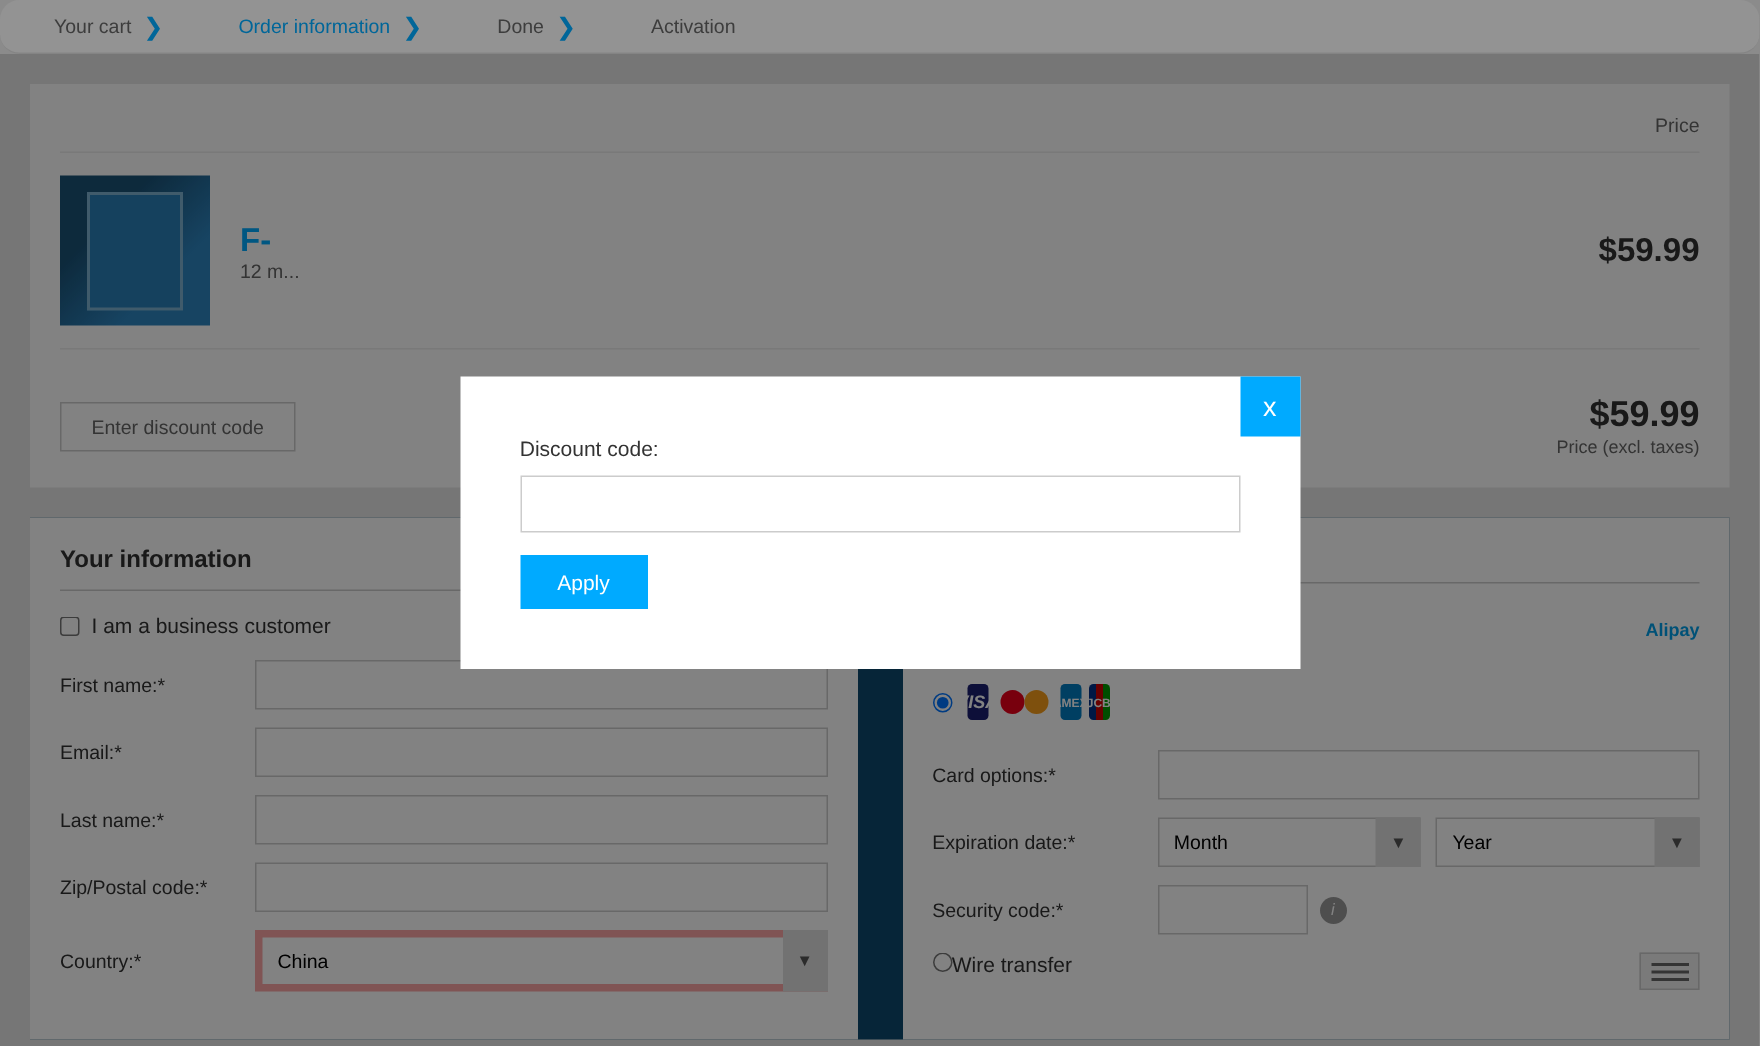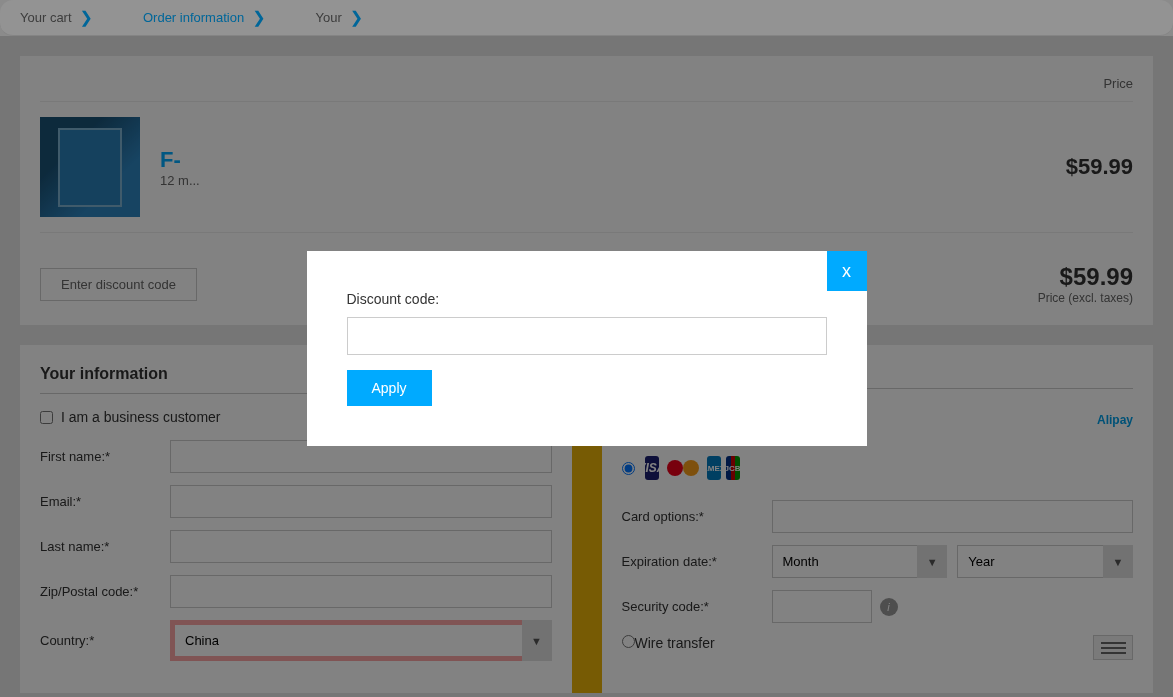--- a/index.html
+++ b/index.html
@@ -3,21 +3,21 @@
   <meta charset="utf-8">
   <style>
     * { box-sizing: border-box; margin: 0; padding: 0; }
     body { font-family: Arial, sans-serif; font-size: 14px; background: #e8e8e8; color: #333; }
 
     
     .breadcrumb {
       display: flex;
       background: #f5f5f5;
       border-bottom: 1px solid #ddd;
-      padding: 0;
+      padding: 16px;
       height: 36px;
       align-items: center;
       border-radius: 13px;
     }
     .breadcrumb-item {
       display: flex;
       align-items: center;
       padding: 0 30px 0 20px;
       height: 100%;
       font-size: 13px;
@@ -138,21 +138,21 @@
 
     .cart-total-label {
       font-size: 12px;
       color: #666;
     }
 
     
     .two-col {
       display: flex;
       gap: 30px;
-      background: #eab308;
+      background: #0c4a6e;
     }
 
     .col-left, .col-right {
       flex: 1;
       background: #fff;
       padding: 20px;
     }
 
     
     .section-title {
@@ -475,22 +475,25 @@
 <nav class="breadcrumb">
   <div class="breadcrumb-item">
     <span>Your cart</span>
     <span class="breadcrumb-arrow">❯</span>
   </div>
   <div class="breadcrumb-item active">
     <span>Order information</span>
     <span class="breadcrumb-arrow">❯</span>
   </div>
   <div class="breadcrumb-item">
-    <span>Your</span>
+    <span>Done</span>
     <span class="breadcrumb-arrow">❯</span>
+  </div>
+  <div class="breadcrumb-item">
+    <span>Activation</span>
   </div>
 </nav>
 
 <div class="main-content">
 
   <div class="cart-section">
     <div class="cart-header">
       <span class="cart-header-price">Price</span>
     </div>
     <div class="cart-item">

